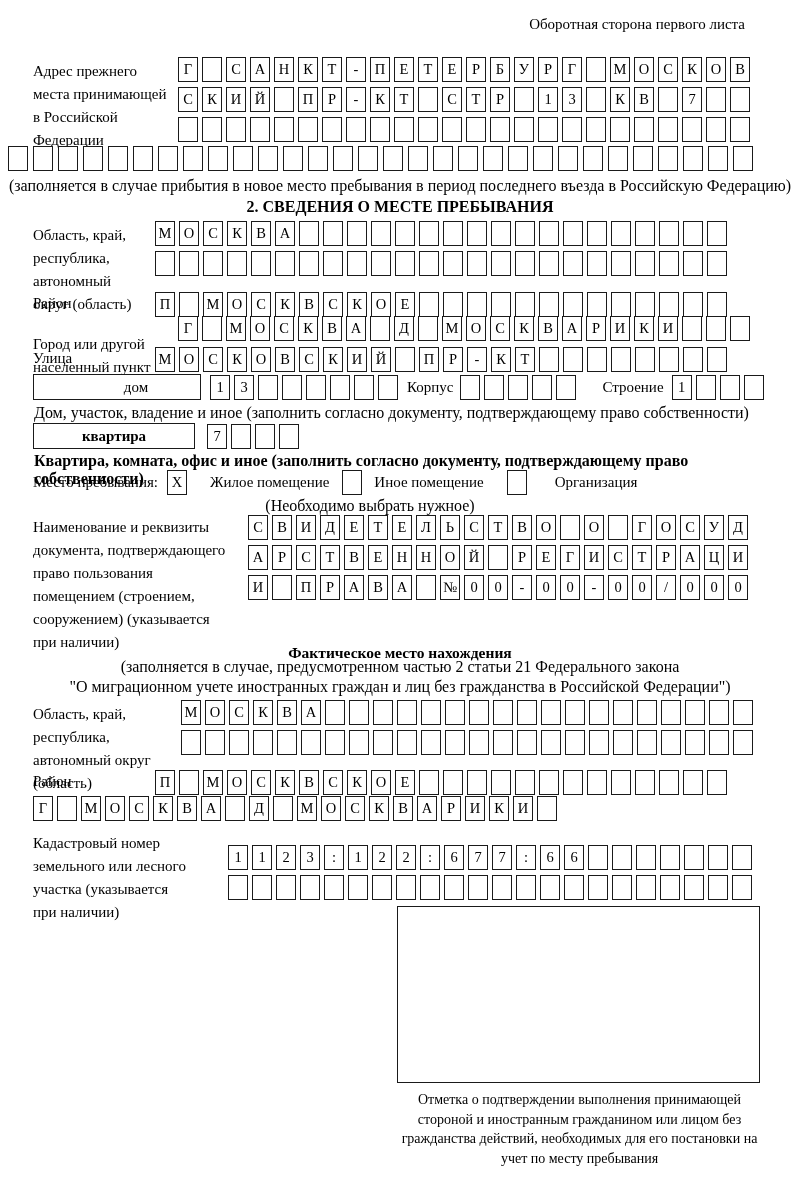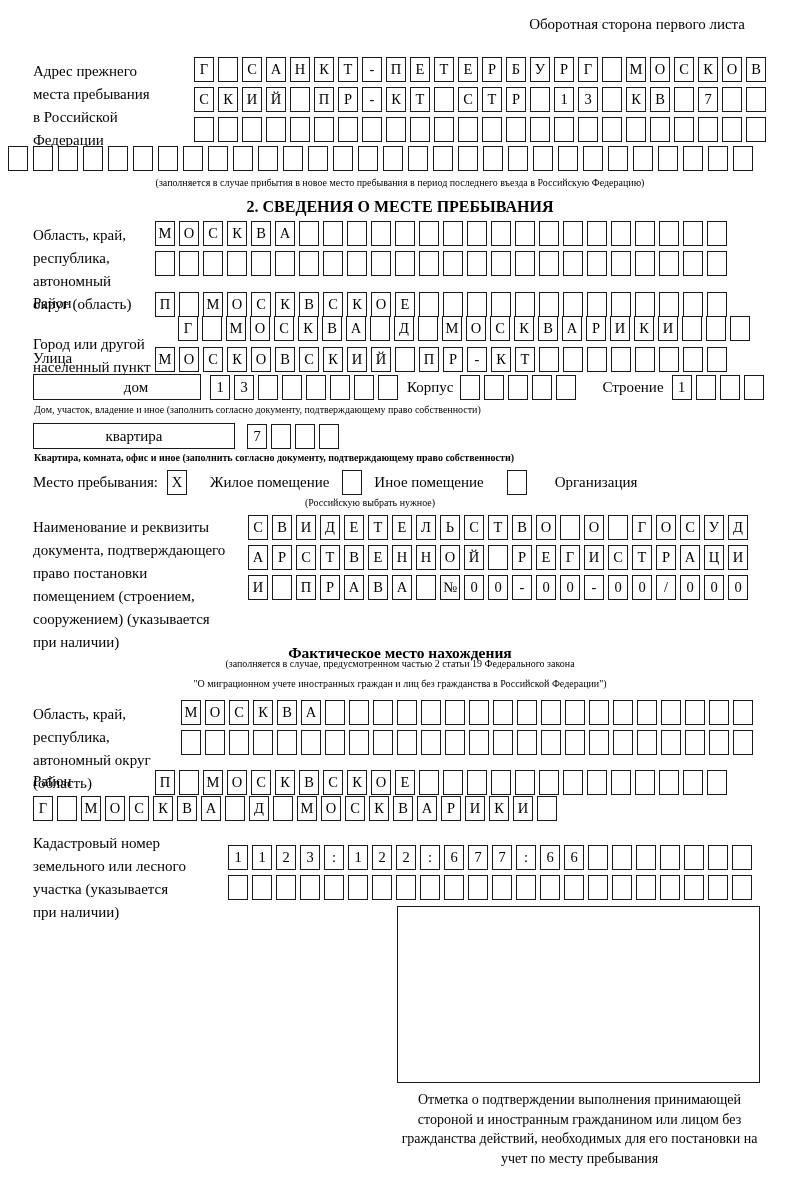--- a/index.html
+++ b/index.html
@@ -12,40 +12,40 @@
   .flexrow { display:flex; align-items:flex-start; }
   .lines div { line-height:23px; font-size:15px; }
   .cellrow { display:flex; gap:4px; margin-bottom:5px; }
   .cellrow.wide { gap:5px; }
   .cell {
     flex:0 0 20px; width:20px; height:25px; border:1.5px solid #1a1a1a;
     display:flex; align-items:center; justify-content:center;
     font-size:14.5px; line-height:1; background:#fff;
   }
   .center { left:0; width:800px; text-align:center; }
-  .cap { font-size:10px; }
+  .cap { font-size:16px; }
   .bold { font-weight:bold; }
   .title { font-weight:bold; font-size:16px; }
   .widebox {
     border:1.5px solid #1a1a1a; height:26px;
     display:flex; align-items:center; justify-content:center; font-size:15px;
   }
   .inlinelabel { font-size:15px; line-height:26px; }
   .stampbox { border:1.6px solid #1a1a1a; width:363px; height:177px; background:#fff; }
   .stampcap { font-size:14px; line-height:19.5px; text-align:center; }
 </style>
 </head>
 <body>
 
 <div class="abs" style="top:16px; right:55px;">Оборотная сторона первого листа</div>
 
-<div class="abs flexrow" style="top:57px; left:33px;gap:16px;">
+<div class="abs flexrow" style="top:57px; left:33px;">
   <div class="lines" style="width:145px; padding-top:3px;">
     <div>Адрес прежнего</div>
-    <div>места пребывания</div>
+    <div>места принимающей</div>
     <div>в Российской</div>
     <div>Федерации</div>
   </div>
   <div>
     <div class="cellrow">
         <span class="cell">Г</span>
         <span class="cell"></span>
         <span class="cell">С</span>
         <span class="cell">А</span>
         <span class="cell">Н</span>
@@ -342,48 +342,48 @@
       <span class="cell">1</span>
       <span class="cell"></span>
       <span class="cell"></span>
       <span class="cell"></span>
     </div>
 </div>
 
 <div class="abs cap" style="top:404px; left:34px;">Дом, участок, владение и иное (заполнить согласно документу, подтверждающему право собственности)</div>
 
 <div class="abs" style="top:423px; left:33px; display:flex; align-items:center;">
-  <div class="widebox" style="width:202px;">квартира</div>
+  <div class="widebox" style="width:162px;font-weight:bold;">квартира</div>
   <div class="cellrow" style="margin:0 0 0 12px;">
       <span class="cell">7</span>
       <span class="cell"></span>
       <span class="cell"></span>
       <span class="cell"></span>
     </div>
 </div>
 
 <div class="abs cap" style="top:452px; left:34px;font-weight:bold;">Квартира, комната, офис и иное (заполнить согласно документу, подтверждающему право собственности)</div>
 
 <div class="abs" style="top:470px; left:33px; display:flex; align-items:center;">
   <span style="margin-right:9px;">Место пребывания:</span>
   <span class="cell">X</span>
   <span style="margin:0 13px 0 23px;">Жилое помещение</span>
   <span class="cell"></span>
   <span style="margin:0 23px 0 12px;">Иное помещение</span>
   <span class="cell"></span>
   <span style="margin-left:28px;">Организация</span>
 </div>
 
-<div class="abs cap" style="top:497px; left:150px; width:440px; text-align:center;">(Российскую выбрать нужное)</div>
+<div class="abs cap" style="top:497px; left:150px; width:440px; text-align:center;">(Необходимо выбрать нужное)</div>
 
 <div class="abs flexrow" style="top:515px; left:33px;">
   <div class="lines" style="width:215px; padding-top:1px;">
     <div>Наименование и реквизиты</div>
     <div>документа, подтверждающего</div>
-    <div>право постановки</div>
+    <div>право пользования</div>
     <div>помещением (строением,</div>
     <div>сооружением) (указывается</div>
     <div>при наличии)</div>
   </div>
   <div>
     <div class="cellrow">
         <span class="cell">С</span>
         <span class="cell">В</span>
         <span class="cell">И</span>
         <span class="cell">Д</span>
@@ -449,21 +449,21 @@
         <span class="cell">/</span>
         <span class="cell">0</span>
         <span class="cell">0</span>
         <span class="cell">0</span>
       </div>
   </div>
 </div>
 
 <div class="abs center bold" style="top:632px; font-size:15.5px;margin-top:12px;">Фактическое место нахождения</div>
 
-<div class="abs center cap" style="top:658px;">(заполняется в случае, предусмотренном частью 2 статьи 19 Федерального закона</div>
+<div class="abs center cap" style="top:658px;">(заполняется в случае, предусмотренном частью 2 статьи 21 Федерального закона</div>
 <div class="abs center cap" style="top:678px;">"О миграционном учете иностранных граждан и лиц без гражданства в Российской Федерации")</div>
 
 <div class="abs flexrow" style="top:700px; left:33px;">
   <div class="lines" style="width:148px; padding-top:3px;">
     <div>Область, край,</div>
     <div>республика,</div>
     <div>автономный округ</div>
     <div>(область)</div>
   </div>
   <div>

